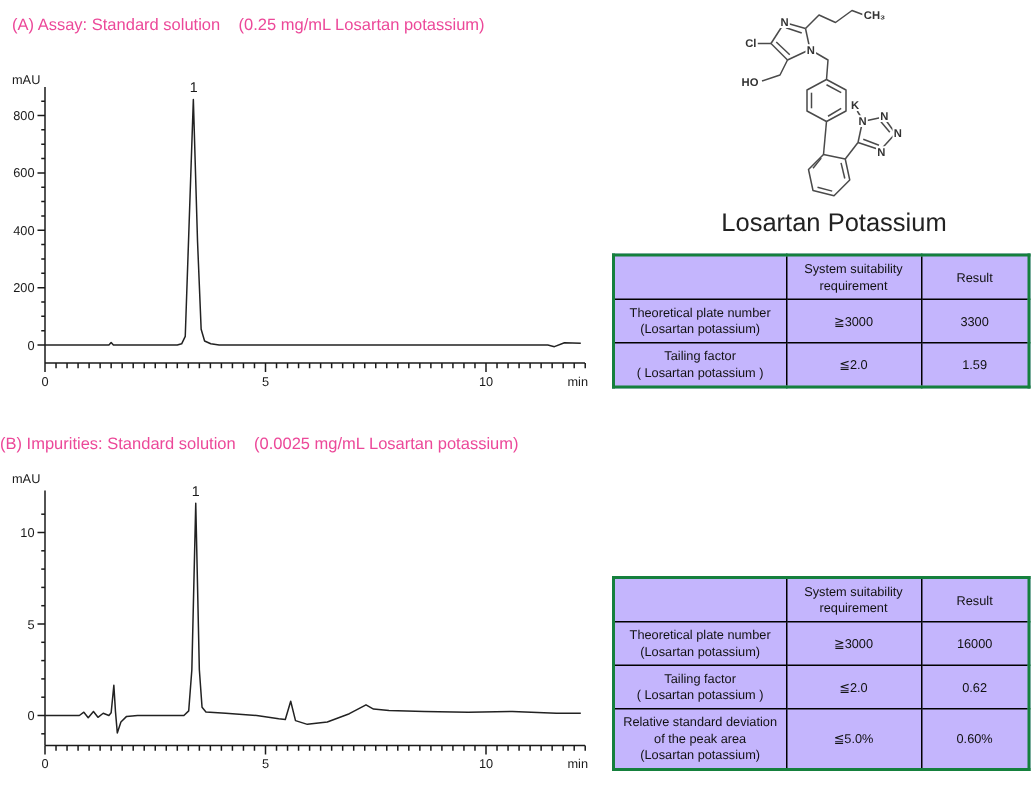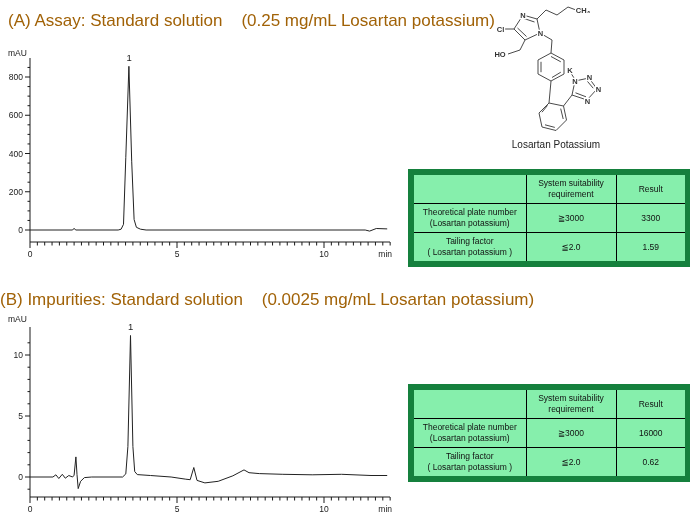--- a/index.html
+++ b/index.html
@@ -2,28 +2,28 @@
 <html><head>
 <meta charset="utf-8">
 <style>
   html,body{margin:0;padding:0}
   body{
     width:690px;height:523px;position:relative;overflow:hidden;
     background:#ffffff;color:#111;
     font-family:"Liberation Sans","DejaVu Sans",sans-serif;
   }
   .abs{position:absolute}
-  .sec-title{font-size:17px;white-space:pre;color:#a16207}
-  .caption{font-size:10px;text-align:center;color:#222}
+  .sec-title{font-size:11px;white-space:pre;color:#ec4899}
+  .caption{font-size:17px;text-align:center;color:#222}
   svg text{font-family:"Liberation Sans","DejaVu Sans",sans-serif}
   .atom{font-size:7.5px;fill:#333;text-anchor:middle;dominant-baseline:central;
         stroke:#fff;stroke-width:2.6px;paint-order:stroke;font-weight:bold}
   .bond{stroke:#4a4a4a;stroke-width:1;fill:none;stroke-linejoin:round}
-  table.suit{border-collapse:collapse;table-layout:fixed;border:6px solid #15803d;
-             font-size:8.5px;text-align:center;background:#86efac}
+  table.suit{border-collapse:collapse;table-layout:fixed;border:2px solid #15803d;
+             font-size:8.5px;text-align:center;background:#c4b5fd}
   table.suit th,table.suit td{
     border:1px solid #000;padding:3px 2px;vertical-align:middle;
     white-space:pre-line;line-height:1.3;font-weight:normal;color:#111}
 </style>
 </head>
 <body>
 
 <div class="abs sec-title" style="left:8px;top:11px">(A) Assay: Standard solution    (0.25 mg/mL Losartan potassium)</div>
 
 <svg id="chrom-a" class="abs" style="left:0;top:40px" width="400" height="225" viewBox="0 40 400 225">
@@ -296,14 +296,21 @@
 (Losartan potassium)</td>
     <td>≧3000</td>
     <td>16000</td>
   </tr>
   <tr>
     <td>Tailing factor
 ( Losartan potassium )</td>
     <td>≦2.0</td>
     <td>0.62</td>
   </tr>
+  <tr>
+    <td>Relative standard deviation
+of the peak area
+(Losartan potassium)</td>
+    <td>≦5.0%</td>
+    <td>0.60%</td>
+  </tr>
 </tbody>
   </table>
 
 </body></html>

